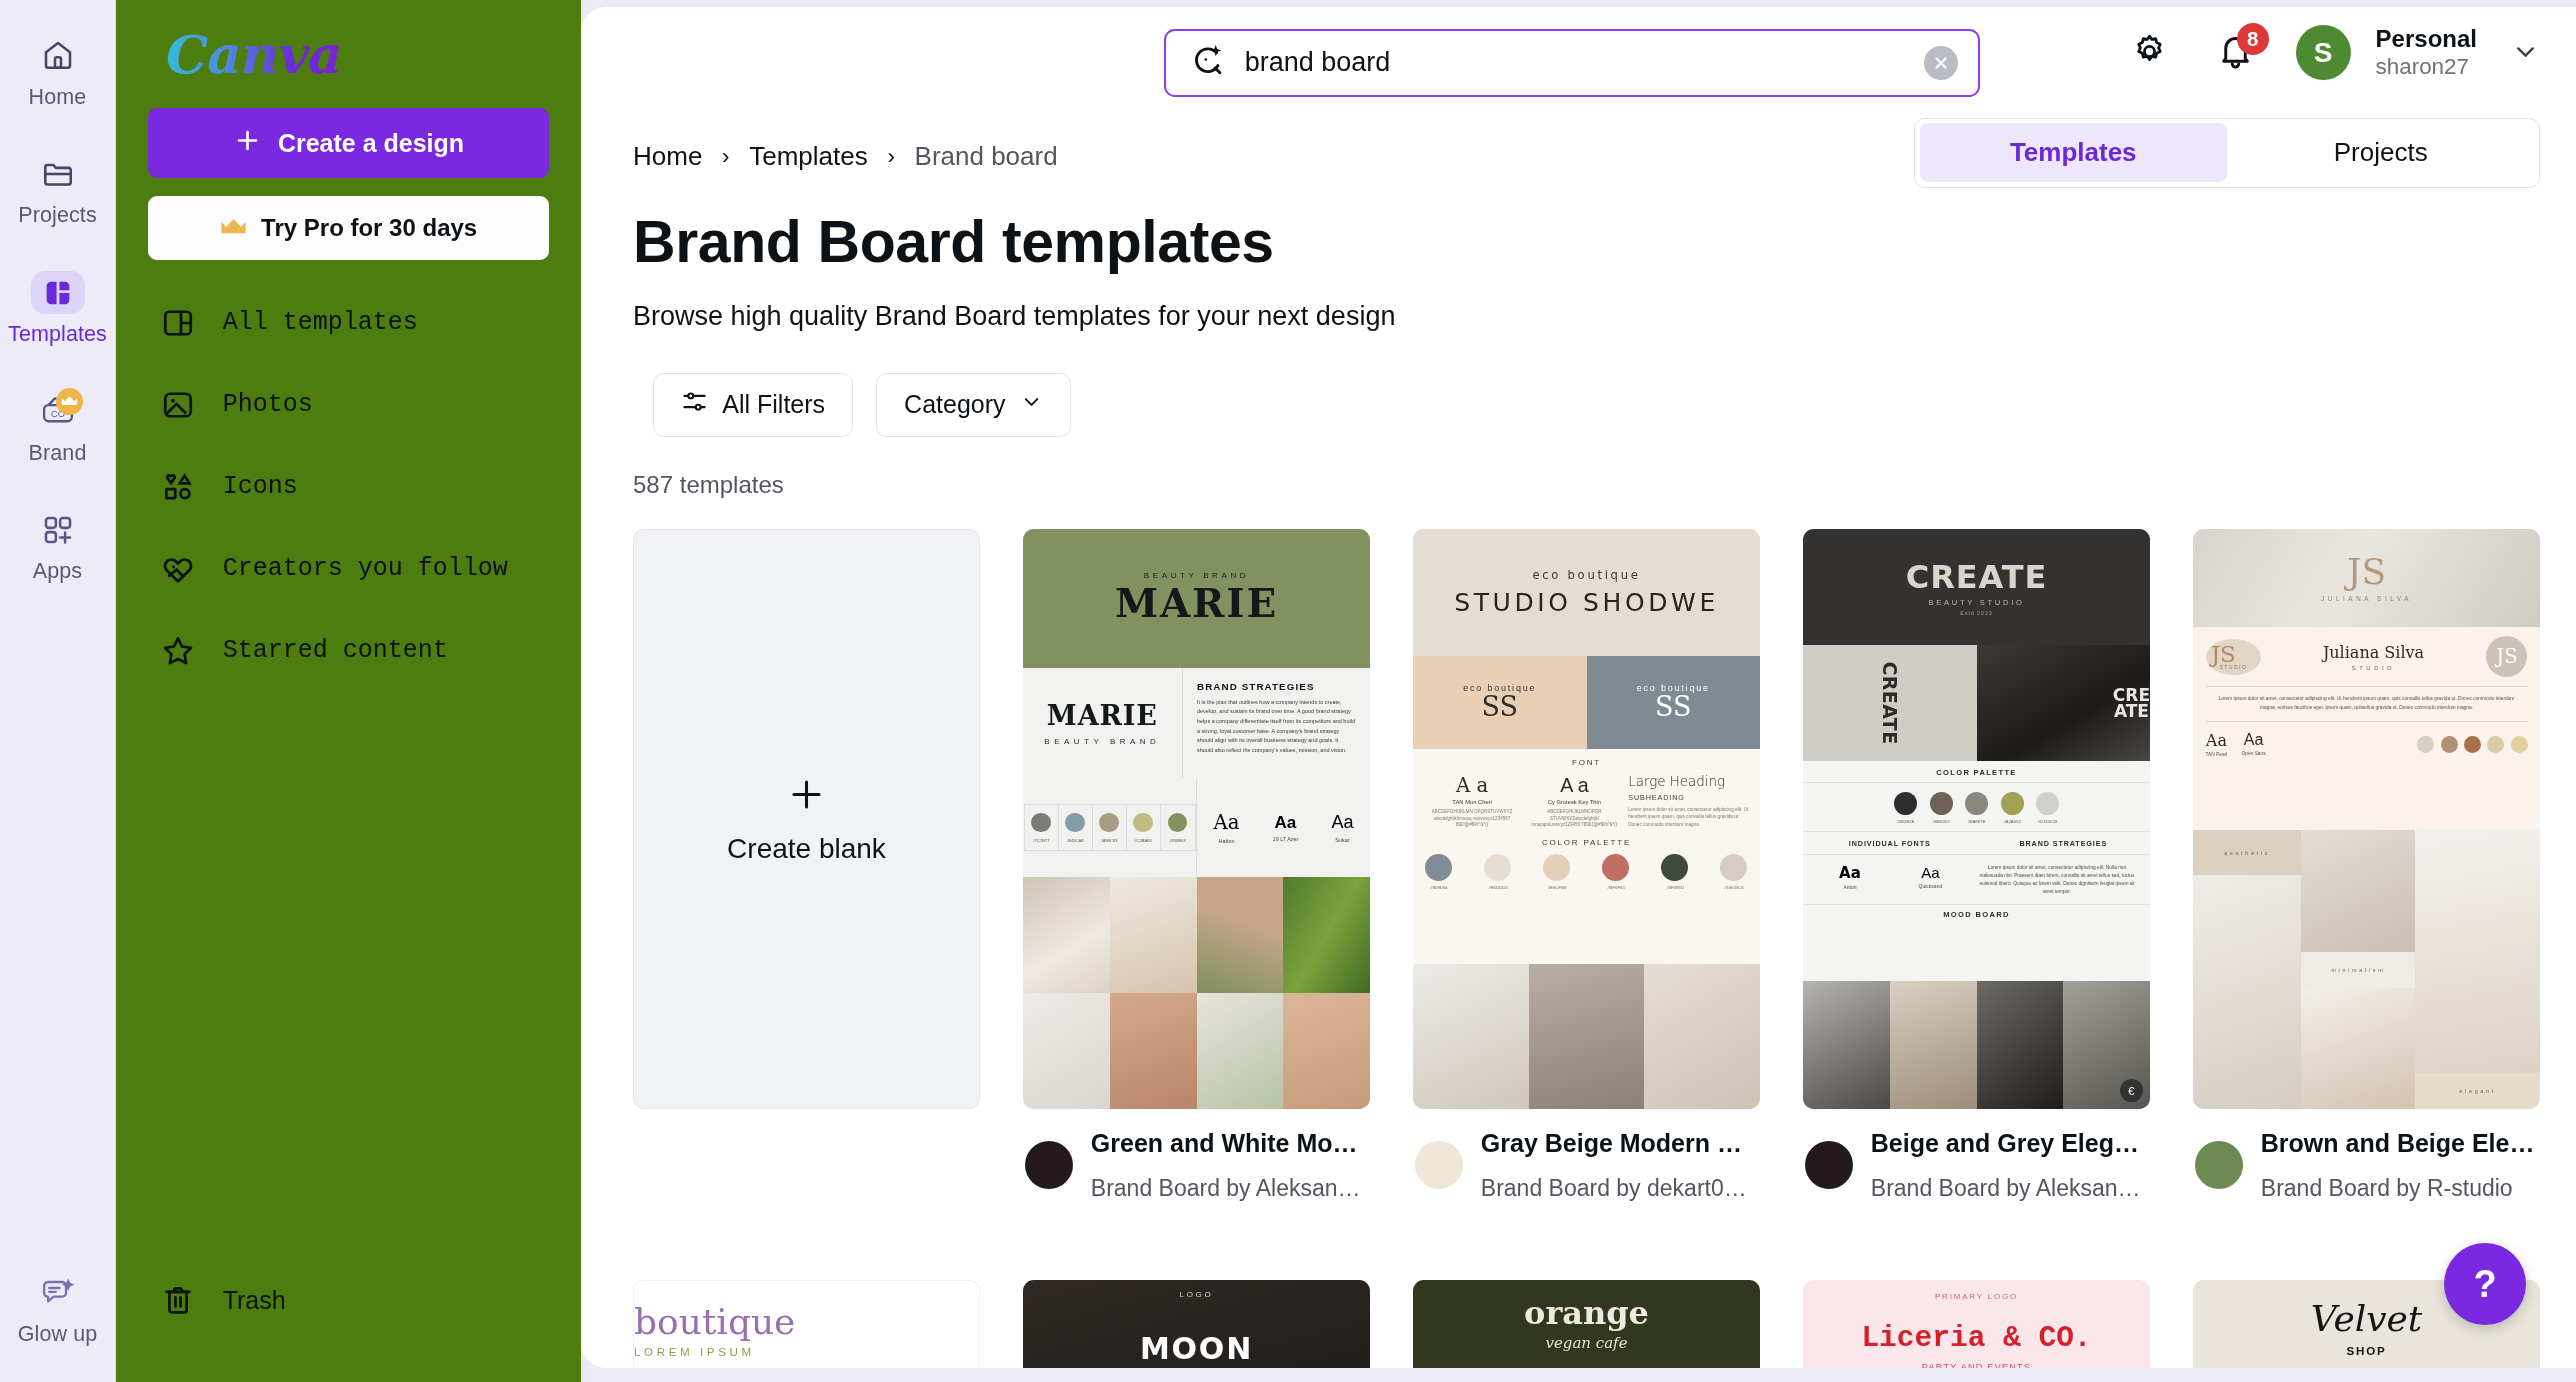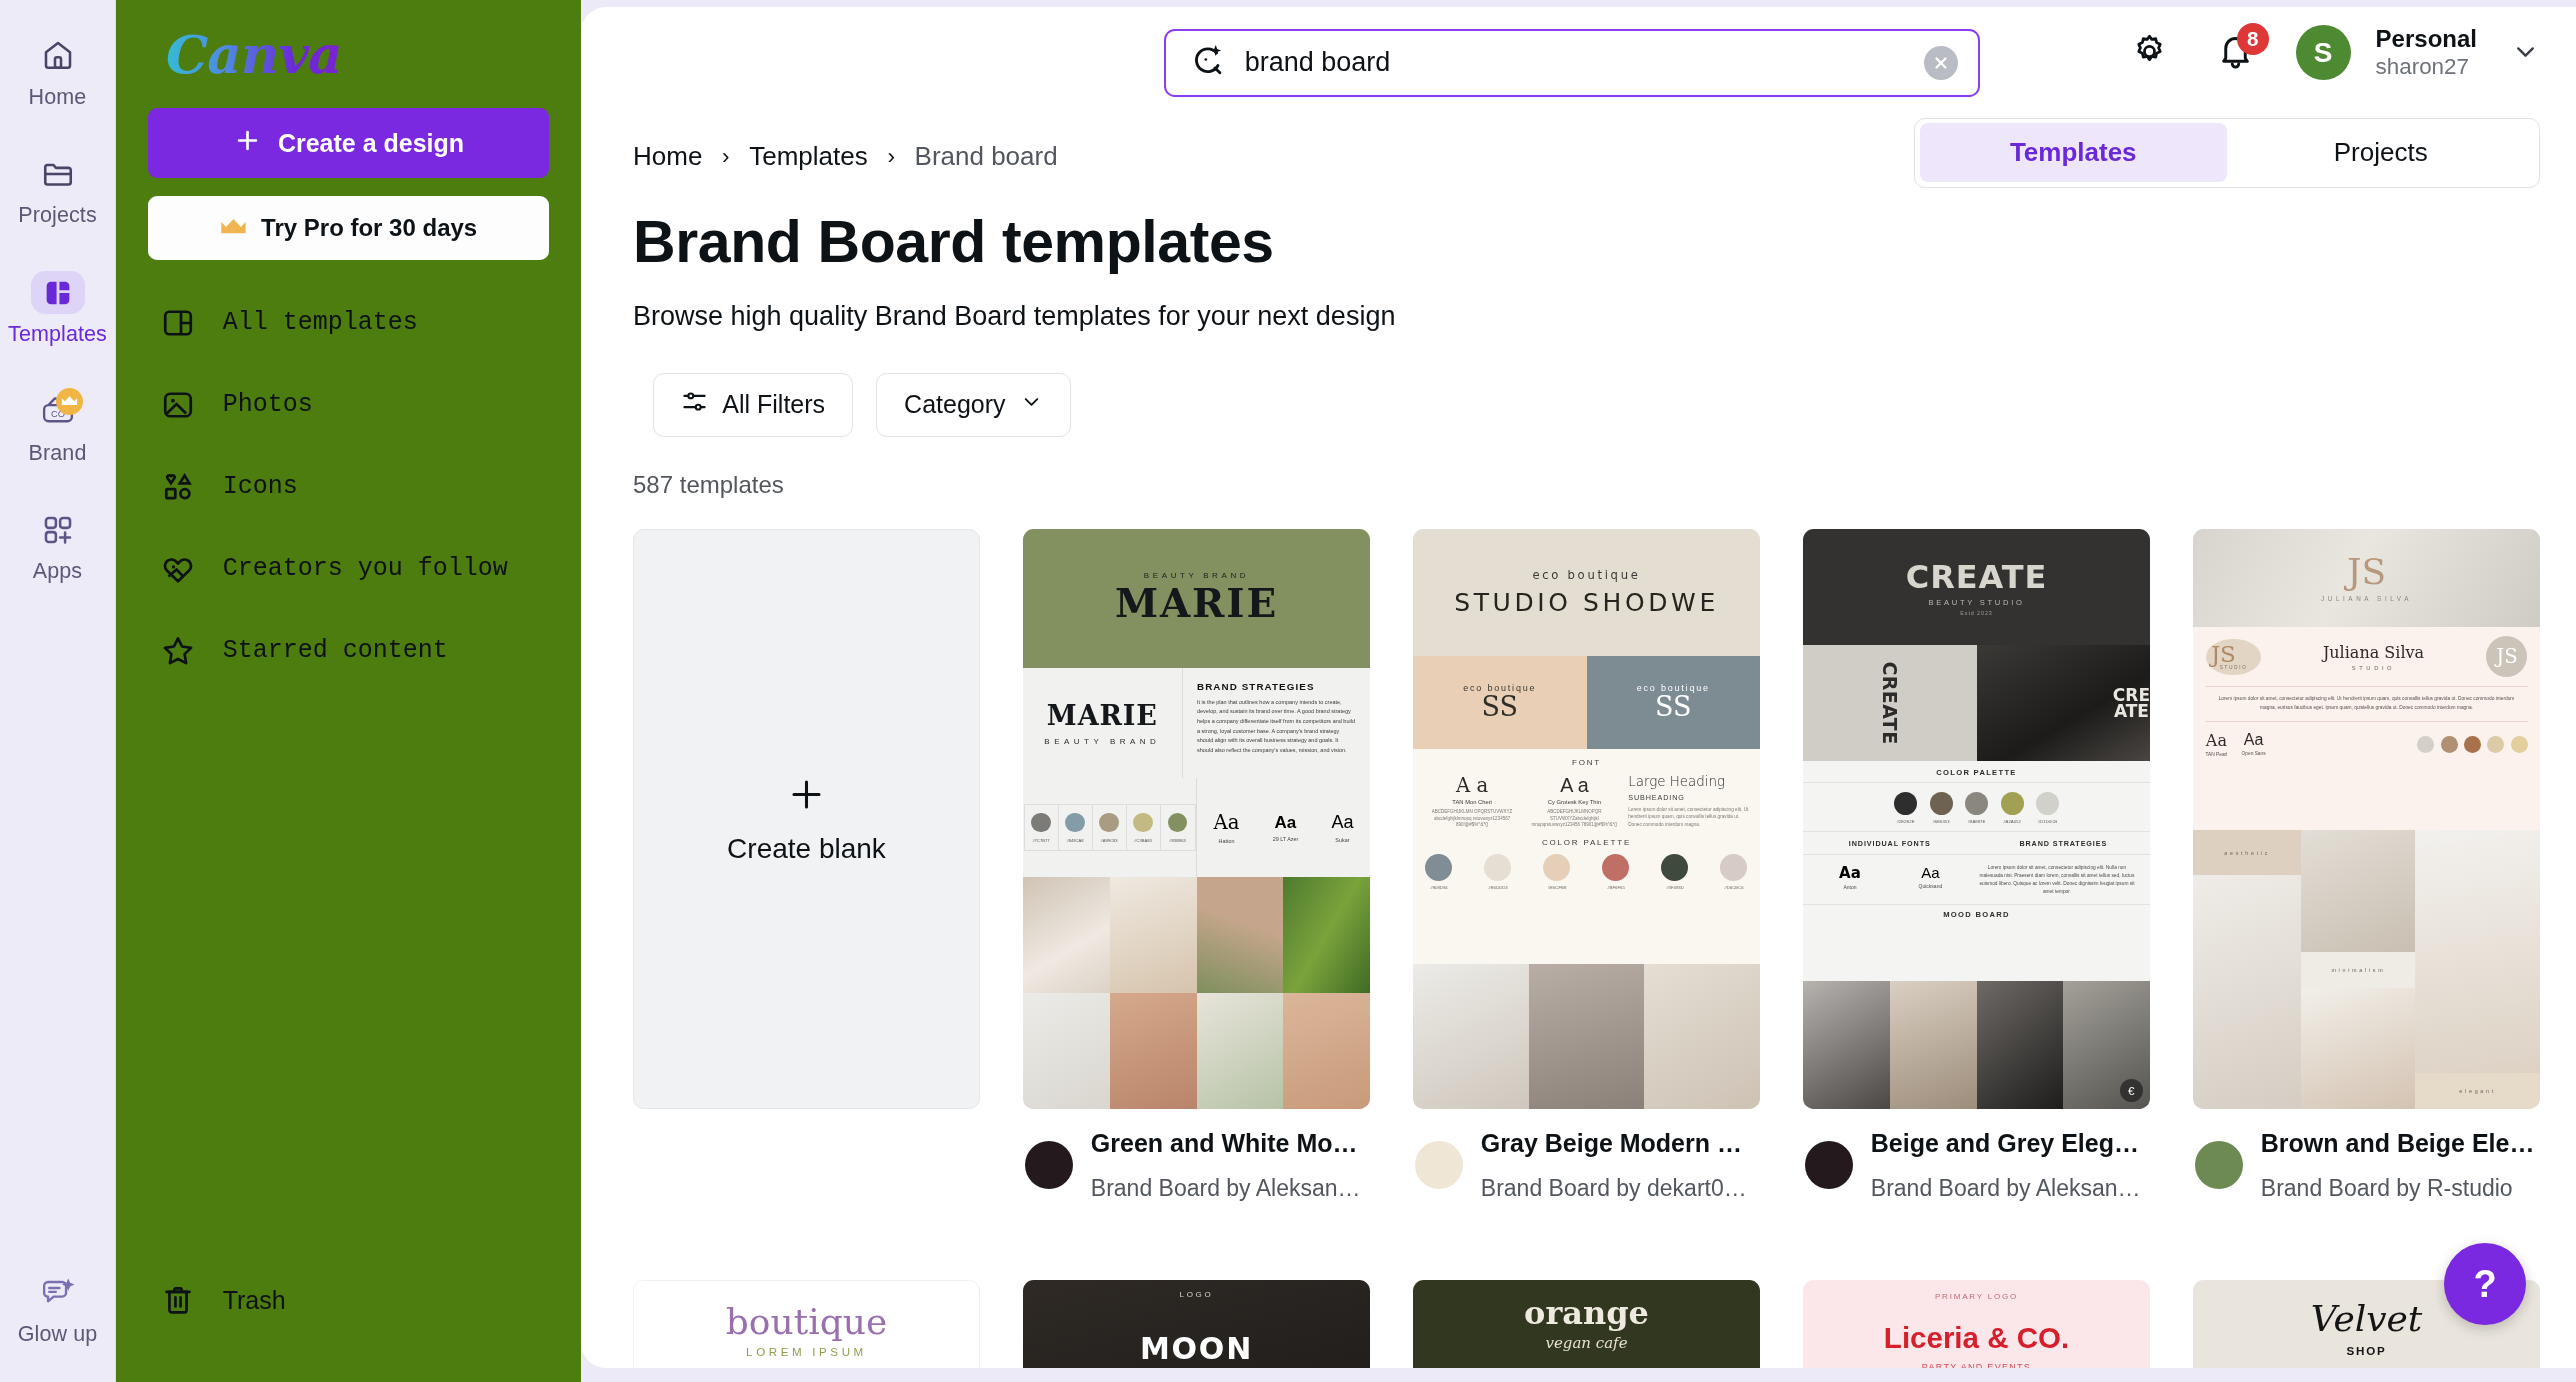--- a/index.html
+++ b/index.html
@@ -911,21 +911,21 @@
           <div class="meta-title">Brown and Beige Ele…</div>
           <div class="meta-by">Brand Board by R-studio</div>
         </div>
       </div>
     </div>
   </div>
 
   <div class="grid" style="margin-top:34px">
     <div class="card row2-clip">
       <div style="background:#fff;height:580px;border-radius:10.7px;overflow:hidden;border:0.9px solid #f0f0f0">
-        <div style="height:98px;display:flex;flex-direction:column;align-items:center;justify-content:center">
+        <div style="height:98px;display:flex;flex-direction:column;align-items:flex-start;justify-content:center">
           <div style="font-family:'DejaVu Serif',serif;font-size:36px;color:#9a6fb0">boutique</div>
           <div style="font-size:11.6px;letter-spacing:3.6px;color:#8e9e4f;margin-top:3.6px">LOREM IPSUM</div>
         </div>
       </div>
     </div>
     <div class="card row2-clip">
       <div style="background:linear-gradient(165deg,#2f2a26,#15120f 55%,#3a332c);height:580px;border-radius:10.7px;overflow:hidden;display:flex;flex-direction:column;align-items:center;justify-content:flex-start;padding-top:10.7px">
         <div style="font-size:8px;letter-spacing:2.7px;color:#d9d4cc">LOGO</div>
         <div style="font-family:'DejaVu Sans',sans-serif;font-weight:bold;font-size:30px;color:#fff;margin-top:32px;letter-spacing:1.8px">MOON</div>
         <div style="font-size:8px;letter-spacing:1.8px;color:#e6e2da;margin-top:3.6px">MODERN BUILDINGS</div>
@@ -933,21 +933,21 @@
     </div>
     <div class="card row2-clip">
       <div style="background:#32381f;height:580px;border-radius:10.7px;overflow:hidden;display:flex;flex-direction:column;align-items:center;justify-content:flex-start;padding-top:14.3px">
         <div style="font-family:'DejaVu Serif',serif;font-size:32px;color:#efeadf;font-weight:bold">orange</div>
         <div style="font-family:'DejaVu Serif',serif;font-style:italic;font-size:15px;color:#e7e1d4;margin-top:1.8px">vegan cafe</div>
       </div>
     </div>
     <div class="card row2-clip">
       <div style="background:#fbe6ea;height:580px;border-radius:10.7px;overflow:hidden;display:flex;flex-direction:column;align-items:center;justify-content:flex-start;padding-top:12.5px">
         <div style="font-size:8px;letter-spacing:1.8px;color:#c06b78">PRIMARY LOGO</div>
-        <div style="font-family:Liberation Sans, sans-serif;font-weight:bold;font-size:29.5px;color:#d51f2b;margin-top:19.7px">Liceria &amp; CO.</div>
+        <div style="font-family:Liberation Mono, monospace;font-weight:bold;font-size:29.5px;color:#d51f2b;margin-top:19.7px">Liceria &amp; CO.</div>
         <div style="font-size:9px;letter-spacing:1.3px;color:#d0505d;margin-top:7.2px">PARTY AND EVENTS</div>
       </div>
     </div>
     <div class="card row2-clip">
       <div style="background:#e9e5dc;height:580px;border-radius:10.7px;overflow:hidden;display:flex;flex-direction:column;align-items:center;justify-content:flex-start;padding-top:18px">
         <div style="font-family:'DejaVu Serif',serif;font-size:36px;color:#141414;font-style:italic">Velvet</div>
         <div style="font-size:11.6px;letter-spacing:1.8px;color:#141414;font-weight:bold;margin-top:5.4px">SHOP</div>
       </div>
     </div>
   </div>

